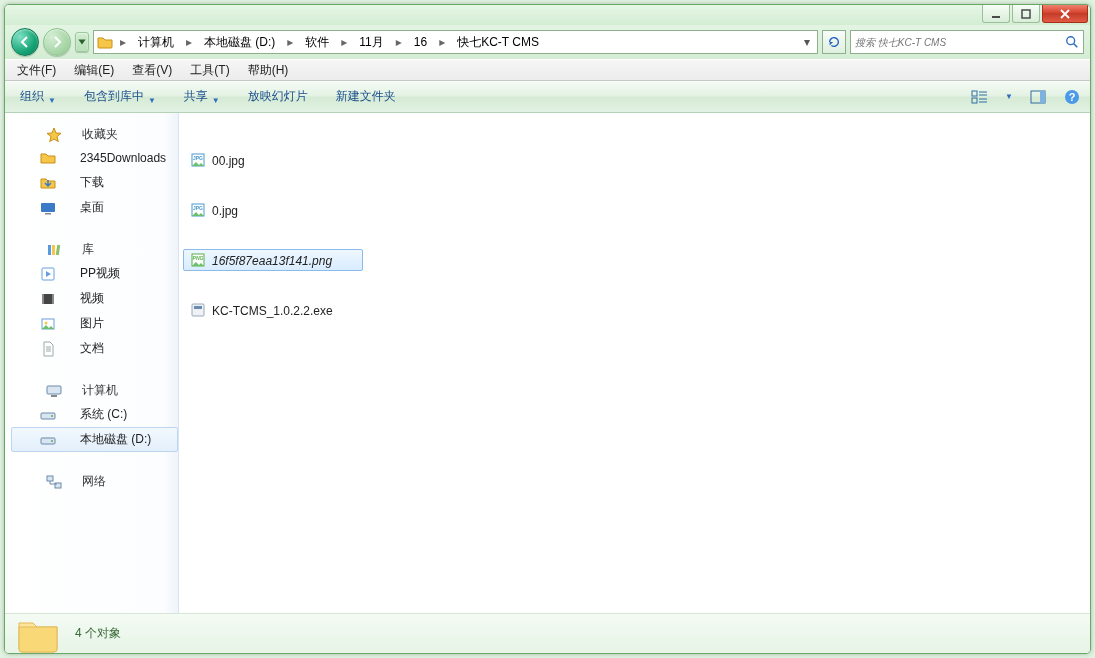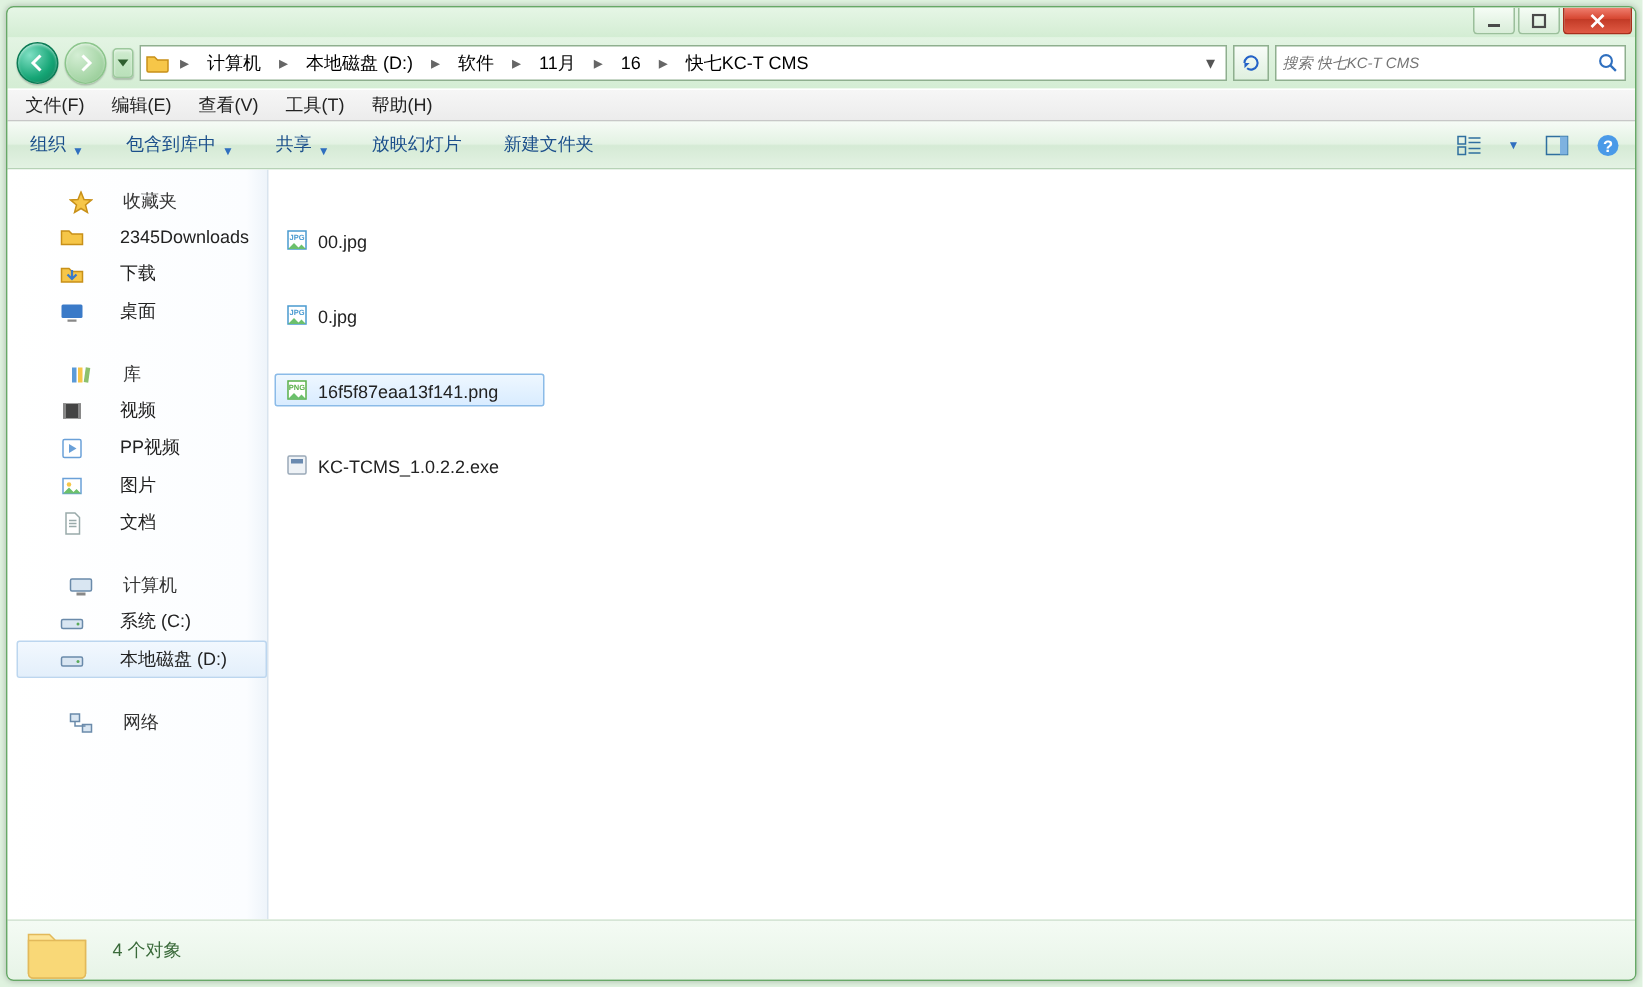--- a/index.html
+++ b/index.html
@@ -209,20 +209,21 @@
     min-width: 180px;
     cursor:pointer;
     color:#222;
     border-radius:2px;
     white-space:nowrap;
     margin-top:28px;
   }
   .file-row.selected{
     background:linear-gradient(#eef7ff,#d9ecff);
     border:1px solid #8bbbe8;
+    font-style:italic;
   }
 
   
   .detailsbar{
     height:40px;
     border-top:1px solid #d6e5d6;
     background:linear-gradient(#f4fbf4,#e7f4e7);
     display:flex;align-items:center;
     padding: 4px 10px;
     gap:14px;
@@ -415,35 +416,35 @@
                 <rect x="2" y="3" width="3" height="10" fill="#5a9ad8"></rect>
                 <rect x="6" y="3" width="3" height="10" fill="#f6c648"></rect>
                 <rect x="10.5" y="3" width="3" height="10" fill="#8cc06c" transform="rotate(8 12 8)"></rect>
               </svg>
             </span>
           <span>库</span>
         </div>
         <div class="tree-item">
           <span class="ico">
               <svg viewBox="0 0 16 16">
+                <rect x="2" y="2" width="12" height="12" rx="1" fill="#fff" stroke="#6aa0d8"></rect>
+                <path d="M6 5 v6 l5-3 z" fill="#6aa0d8"></path>
+              </svg>
+            </span>
+          <span>PP视频</span>
+        </div>
+        <div class="tree-item">
+          <span class="ico">
+              <svg viewBox="0 0 16 16">
                 <rect x="2" y="3" width="12" height="10" fill="#444"></rect>
                 <rect x="2" y="3" width="2" height="10" fill="#888"></rect>
                 <rect x="12" y="3" width="2" height="10" fill="#888"></rect>
               </svg>
             </span>
           <span>视频</span>
-        </div>
-        <div class="tree-item">
-          <span class="ico">
-              <svg viewBox="0 0 16 16">
-                <rect x="2" y="2" width="12" height="12" rx="1" fill="#fff" stroke="#6aa0d8"></rect>
-                <path d="M6 5 v6 l5-3 z" fill="#6aa0d8"></path>
-              </svg>
-            </span>
-          <span>PP视频</span>
         </div>
         <div class="tree-item">
           <span class="ico">
               <svg viewBox="0 0 16 16">
                 <rect x="2" y="3" width="12" height="10" fill="#fff" stroke="#6aa0d8"></rect>
                 <circle cx="6" cy="7" r="1.5" fill="#f6c648"></circle>
                 <path d="M2 13 l4-4 3 3 2-2 3 3 v0 z" fill="#6cc06c"></path>
               </svg>
             </span>
           <span>图片</span>

